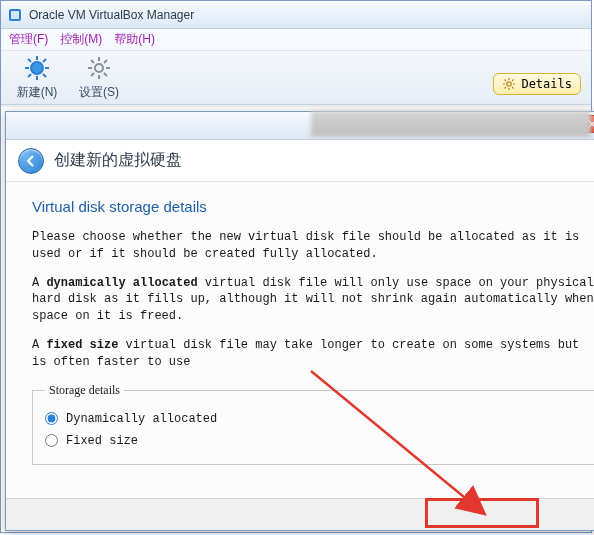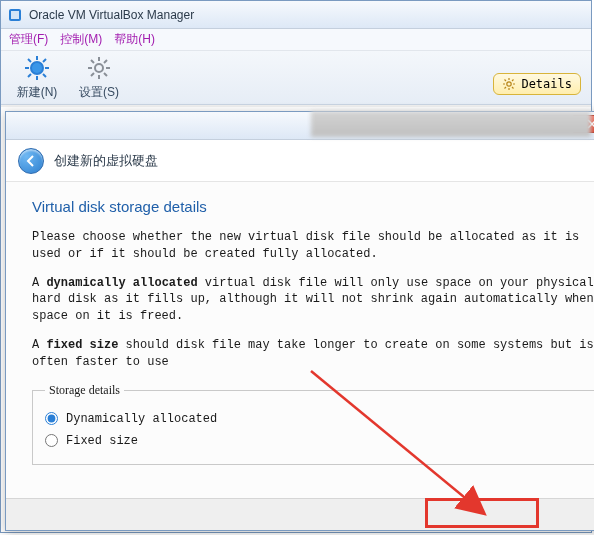--- a/index.html
+++ b/index.html
@@ -144,21 +144,21 @@
     height: 26px;
     border-radius: 50%;
     background: radial-gradient(circle at 30% 30%, #6fb8f3, #2d7fcf);
     display: flex;
     align-items: center;
     justify-content: center;
     border: 1px solid #2d6bb0;
     box-shadow: inset 0 2px 2px rgba(255,255,255,.5);
   }
   .back-circle svg { width: 14px; height: 14px; }
-  .dlg-header .crumb { font-size: 13px; color: #2b3a4a; }
+  .dlg-header .crumb { font-size: 16px; color: #2b3a4a; }
   .dlg-content {
     padding: 16px 16px 6px 26px;
     background: #fcfcfc;
     font-family: "Courier New", monospace;
     font-size: 12px;
     color: #1a1a1a;
     height: 330px;
     overflow: hidden;
   }
   .page-title {
@@ -320,21 +320,21 @@
     <div class="dlg-content">
       <div class="page-title">Virtual disk storage details</div>
 
       <div class="para">Please choose whether the new virtual disk file should be allocated as it is used or if it should be created fully allocated.</div>
 
       <div class="para">
         <span>A </span><b>dynamically allocated</b><span> virtual disk file will only use space on your physical hard disk as it fills up, although it will not shrink again automatically when space on it is freed.</span>
       </div>
 
       <div class="para">
-        <span>A </span><b>fixed size</b><span> should disk file may take longer to create on some systems but is often faster to use</span>
+        <span>A </span><b>fixed size</b><span> virtual disk file may take longer to create on some systems but is often faster to use</span>
       </div>
 
       <fieldset class="storage">
         <legend>Storage details</legend>
         <label class="radio-row">
           <input type="radio" name="storage" checked="" style="">
           <span>Dynamically allocated</span>
         </label>
         <label class="radio-row">
           <input type="radio" name="storage" style="">

